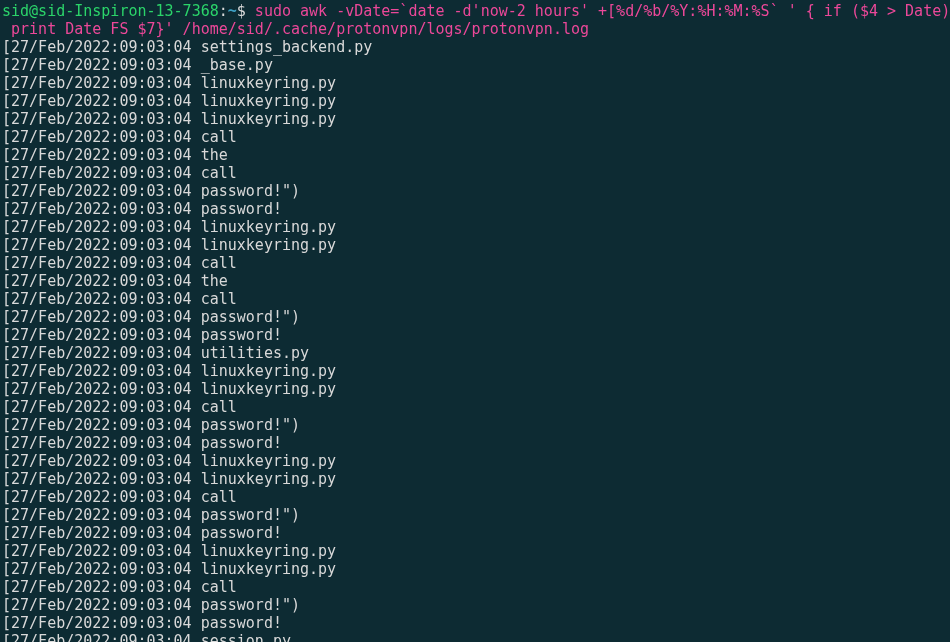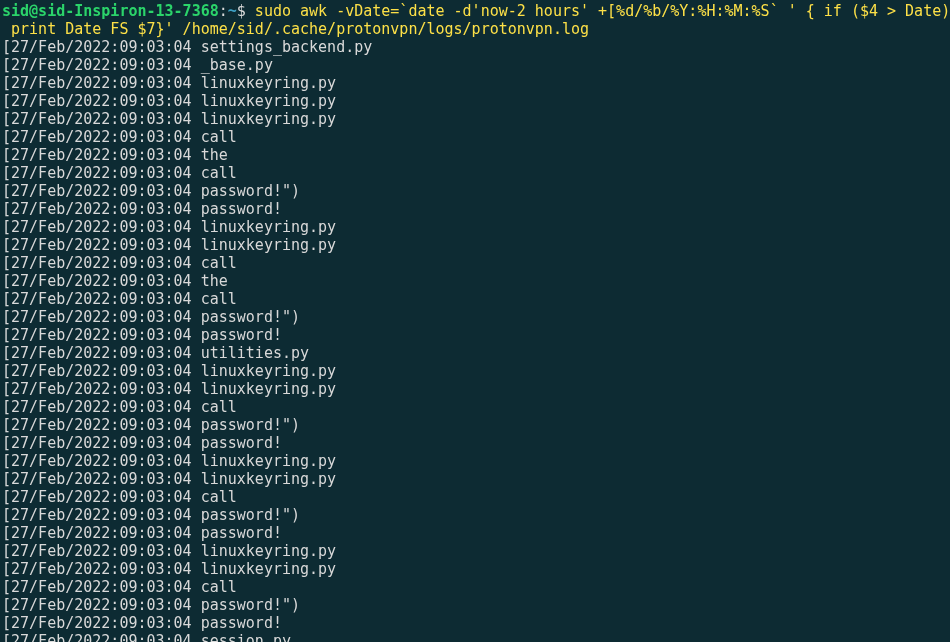--- a/index.html
+++ b/index.html
@@ -15,25 +15,25 @@
     height: 642px;
     background: #0d2b33;
     font-family: "DejaVu Sans Mono", "Liberation Mono", "Consolas", monospace;
     font-size: 15px;
     line-height: 18px;
     color: #d9d9d9;
     padding: 2px 0 0 2px;
     box-sizing: border-box;
     white-space: pre;
   }
-  .prompt-user { color: #2bd46a; font-weight: bold; }
+  .prompt-user { color: #2bd46a; font-weight: normal; }
   .prompt-sep  { color: #d9d9d9; }
   .prompt-path { color: #3ea0c4; font-weight: bold; }
   .prompt-dollar { color: #d9d9d9; }
-  .cmd { color: #fde047; }
+  .cmd { color: #ec4899; }
 </style>
 </head>
 <body>
 
 <div class="terminal"><span class="prompt-user">sid@sid-Inspiron-13-7368</span><span class="prompt-sep">:</span><span class="prompt-path">~</span><span class="prompt-dollar">$</span><span class="cmd"> sudo awk -vDate=`date -d'now-2 hours' +[%d/%b/%Y:%H:%M:%S` ' { if ($4 &gt; Date)</span>
 <span class="cmd"> print Date FS $7}' /home/sid/.cache/protonvpn/logs/protonvpn.log</span>
 <div id="output">[27/Feb/2022:09:03:04 settings_backend.py
 [27/Feb/2022:09:03:04 _base.py
 [27/Feb/2022:09:03:04 linuxkeyring.py
 [27/Feb/2022:09:03:04 linuxkeyring.py

